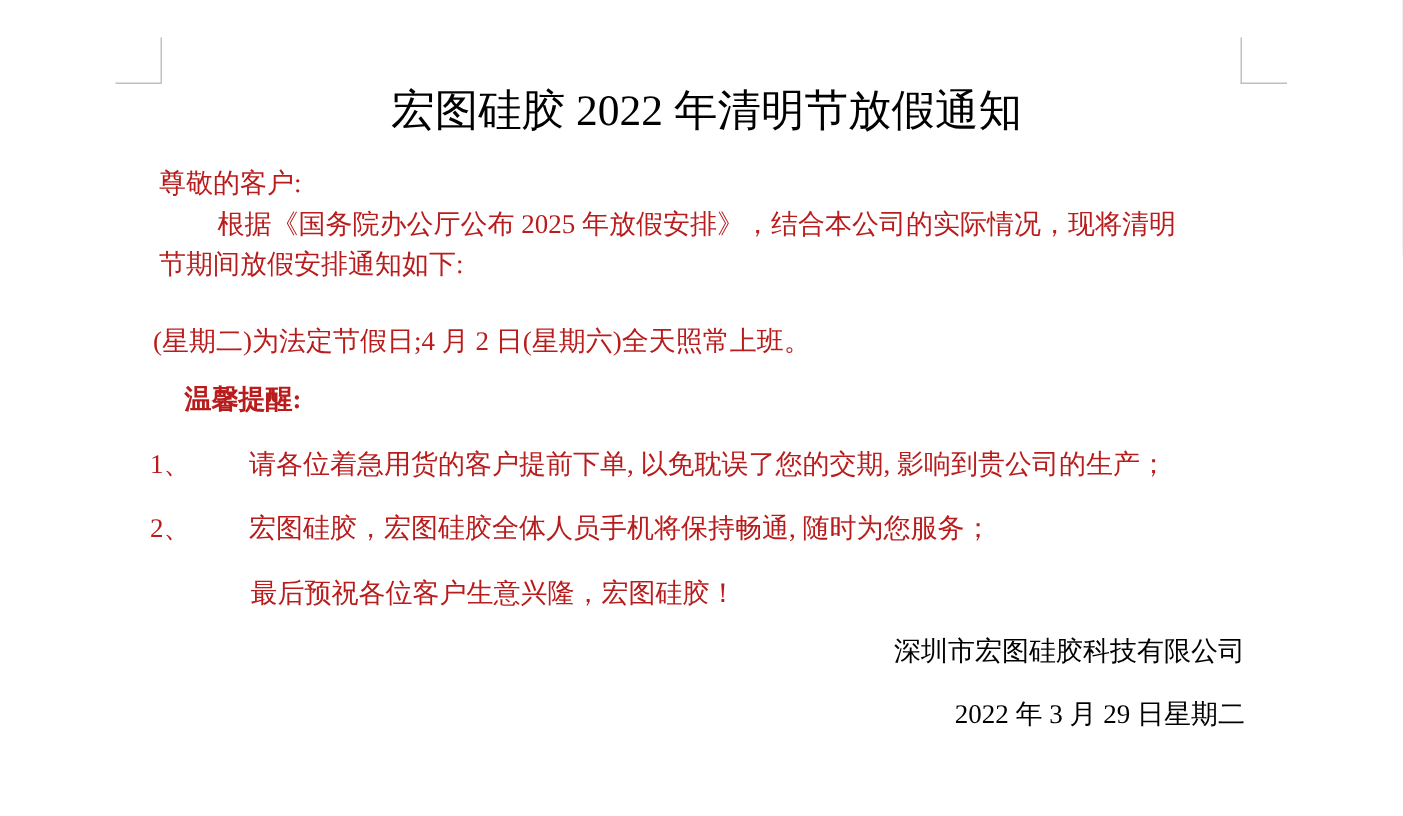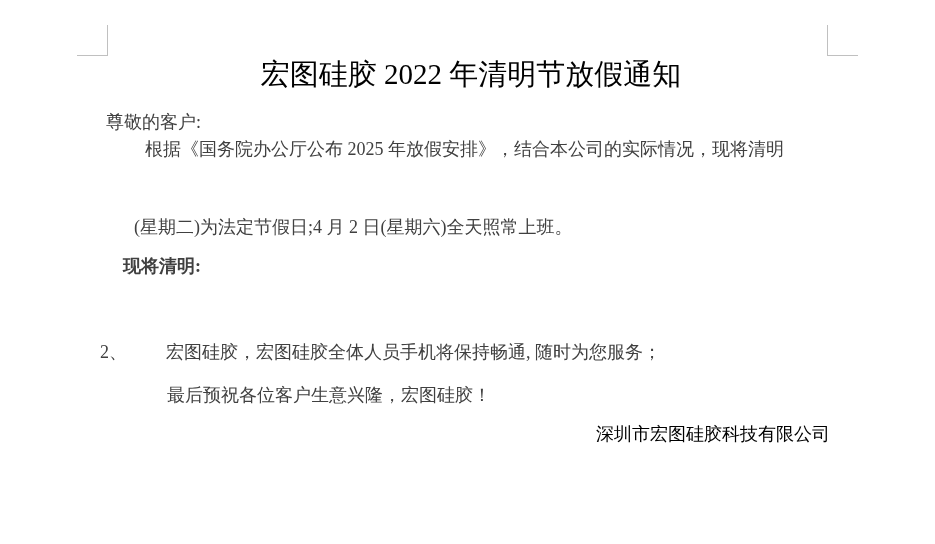--- a/index.html
+++ b/index.html
@@ -12,21 +12,21 @@
     overflow: hidden;
     font-family: "Liberation Serif", "DejaVu Serif", serif;
     color: #000000;
   }
   .crop-mark { position: absolute; background: #c0c0c0; }
   .line {
     position: absolute;
     font-size: 18px;
     line-height: 20px;
     white-space: nowrap;
-    color: #404040;
+    color: #b91c1c;
   }
   .title-line {
     position: absolute;
     left: 107px;
     width: 728px;
     text-align: center;
     font-size: 29px;
     line-height: 32px;
     white-space: nowrap;
   }
@@ -54,28 +54,33 @@
   <div class="crop-mark" style="left:77px; top:55px; width:31px; height:1px;"></div>
 
   <div class="crop-mark" style="left:827px; top:25px; width:1px; height:31px;"></div>
   <div class="crop-mark" style="left:827px; top:55px; width:31px; height:1px;"></div>
 
   <div class="title-line" style="top:58px;">宏图硅胶 2022 年清明节放假通知</div>
 
   <div class="line" style="left:106px; top:112px;">尊敬的客户:</div>
 
   <div class="line" style="left:145px; top:139px;">根据《国务院办公厅公布 2025 年放假安排》，结合本公司的实际情况，现将清明</div>
+  <div class="line" style="left:106px; top:166px;">节期间放假安排通知如下:</div>
 
-  <div class="line" style="left:102px; top:217px;margin-left:32px;">(星期二)为法定节假日;4 月 2 日(星期六)全天照常上班。</div>
+  <div class="line" style="left:102px; top:217px;">(星期二)为法定节假日;4 月 2 日(星期六)全天照常上班。</div>
 
-  <div class="line bold" style="left:123px; top:256px;">现将清明:</div>
+  <div class="line bold" style="left:123px; top:256px;">温馨提醒:</div>
 
+  <div class="line" style="left:100px; top:299px;">
+    <span class="note-num">1、</span><span>请各位着急用货的客户提前下单, 以免耽误了您的交期, 影响到贵公司的生产；</span>
+  </div>
 
   <div class="line" style="left:100px; top:342px;">
     <span class="note-num">2、</span><span>宏图硅胶，宏图硅胶全体人员手机将保持畅通, 随时为您服务；</span>
   </div>
 
   <div class="line" style="left:167px; top:385px;">最后预祝各位客户生意兴隆，宏图硅胶！</div>
 
   <div class="right-align" style="top:424px;">深圳市宏图硅胶科技有限公司</div>
 
+  <div class="right-align" style="top:466px;">2022 年 3 月 29 日星期二</div>
 
 </div>
 
 </body></html>

